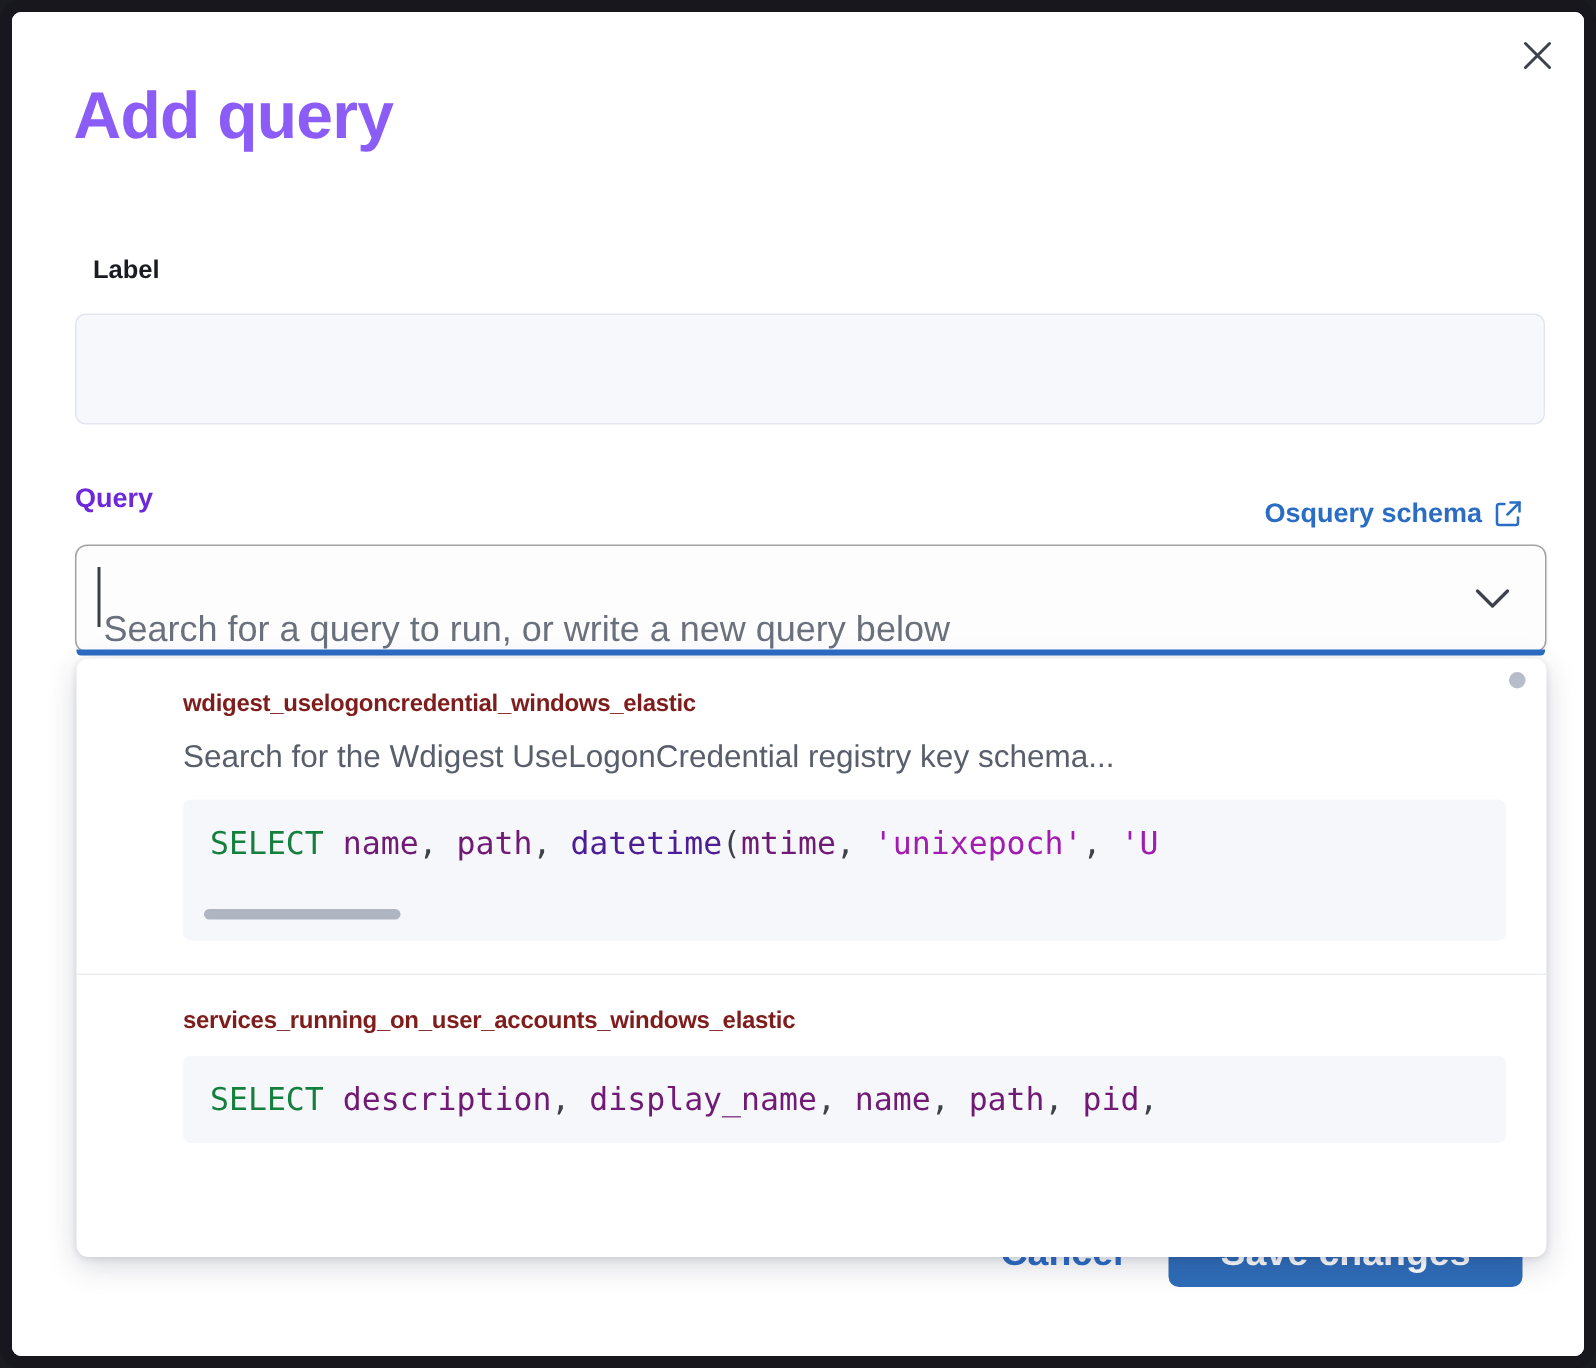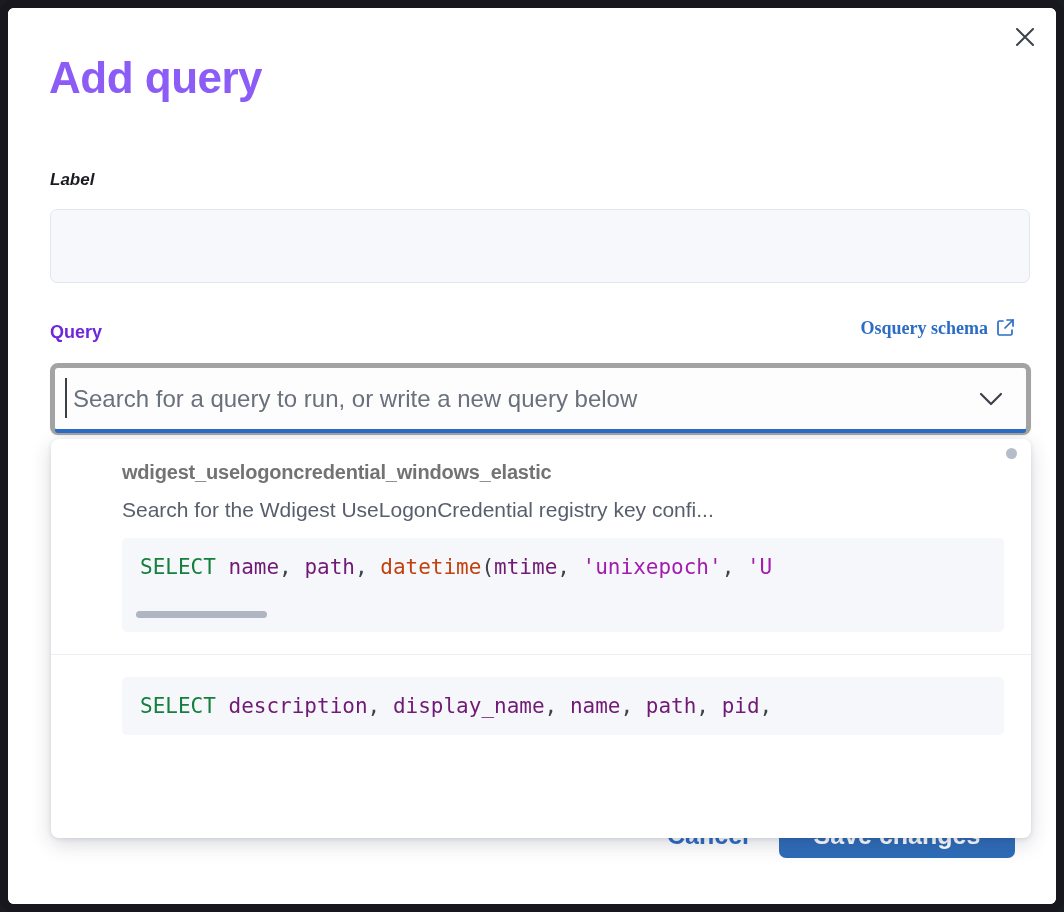--- a/index.html
+++ b/index.html
@@ -58,26 +58,25 @@
     font-weight: 700;
     letter-spacing: -0.5px;
     color: #8b5cf6;
     line-height: 1.2;
     margin: 0;
   }
 
   
   .field-label {
     position: absolute;
-    left: 42px;
+    left: 54px;
     top: 162px;
     font-size: 17px;
     font-weight: 700;
     color: #1a1c21;
-    font-style: italic;
   }
   .label-input {
     position: absolute;
     left: 42px;
     top: 201px;
     width: 980px;
     height: 74px;
     box-sizing: border-box;
     background: #f7f8fc;
     border: 1px solid #e3e6ef;
@@ -95,47 +94,46 @@
     left: 42px;
     top: 314px;
     font-size: 18px;
     font-weight: 700;
     color: #6d28d9;
     cursor: pointer;
   }
   .schema-link {
     position: absolute;
     right: 41px;
-    top: 310px;
+    top: 324px;
     font-size: 18px;
     font-weight: 700;
     color: #2b6cc4;
     text-decoration: none;
     display: flex;
-    align-items: flex-start;
+    align-items: flex-end;
     gap: 8px;
     cursor: pointer;
-    font-family: Liberation Serif, serif;
   }
   .schema-link svg { display:block; margin-bottom: 1px;}
 
   
   .combo {
     position: absolute;
     left: 42px;
     top: 355px;
     width: 981px;
     height: 72px;
     box-sizing: border-box;
     background: #fdfdfe;
-    border: 5px solid #a3a3a3;
+    border: 1px solid #a3a3a3;
     border-radius: 8px;
     box-shadow: 0 1px 2px rgba(30,35,60,.07);
     display: flex;
-    align-items: center;
+    align-items: flex-end;
   }
   .combo::after {
     content: "";
     position: absolute;
     left: 0; right: 0; bottom: -3px;
     height: 4px;
     background: #2b6cc4;
     border-radius: 0 0 3px 3px;
   }
   .combo-caret-wrap {
@@ -187,23 +185,23 @@
     z-index: 30;
   }
   .dd-item {
     position: relative;
     padding: 22px 27px 22px 71px;
     box-sizing: border-box;
     cursor: pointer;
   }
   .dd-item + .dd-item { border-top: 1px solid #eceef4; }
   .dd-title {
-    font-size: 20px;
-    font-weight: 700;
-    color: #737373;
+    font-size: 16px;
+    font-weight: 700;
+    color: #7f1d1d;
     letter-spacing: -0.2px;
     margin-bottom: 14px;
     white-space: nowrap;
   }
   .dd-desc {
     font-size: 21px;
     color: #585e6b;
     margin-bottom: 16px;
     white-space: nowrap;
     overflow: hidden;
@@ -217,21 +215,21 @@
     line-height: 1.3;
     white-space: nowrap;
     overflow: hidden;
     position: relative;
     height: 94px;
     box-sizing: border-box;
     margin-right: 0;
   }
   .dd-code.short { height: 58px; padding-bottom: 0; }
   .code-kw   { color: #15803d; }
-  .code-fn   { color: #c2410c; }
+  .code-fn   { color: #4c1d95; }
   .code-str  { color: #a21caf; }
   .code-id   { color: #701a75; }
   .code-punct{ color: #3d4148; }
   .code-scroll {
     position: absolute;
     left: 14px;
     bottom: 14px;
     width: 131px;
     height: 7px;
     border-radius: 4px;
@@ -316,27 +314,28 @@
       <div class="footer">
         <button class="btn-cancel">Cancel</button>
         <button class="btn-save">Save changes</button>
       </div>
 
       <div class="dropdown">
         <div class="dd-scrolldot"></div>
         <div id="dd-list">
             <div class="dd-item">
               <div class="dd-title">wdigest_uselogoncredential_windows_elastic</div>
-              <div class="dd-desc">Search for the Wdigest UseLogonCredential registry key confi...</div>
+              <div class="dd-desc">Search for the Wdigest UseLogonCredential registry key schema...</div>
               <div class="dd-code">
                 <div><span class="code-kw">SELECT</span><span class="code-id"> name</span><span class="code-punct">, </span><span class="code-id">path</span><span class="code-punct">, </span><span class="code-fn">datetime</span><span class="code-punct">(</span><span class="code-id">mtime</span><span class="code-punct">, </span><span class="code-str">'unixepoch'</span><span class="code-punct">, </span><span class="code-str">'U</span></div>
                 <div class="code-scroll"></div>
               </div>
             </div>
             <div class="dd-item">
+              <div class="dd-title">services_running_on_user_accounts_windows_elastic</div>
               <div class="dd-code short">
                 <div><span class="code-kw">SELECT</span><span class="code-id"> description</span><span class="code-punct">, </span><span class="code-id">display_name</span><span class="code-punct">, </span><span class="code-id">name</span><span class="code-punct">, </span><span class="code-id">path</span><span class="code-punct">, </span><span class="code-id">pid</span><span class="code-punct">,</span></div>
               </div>
             </div>
           </div>
       </div>
 
     </div>
   </div>
 </div>

